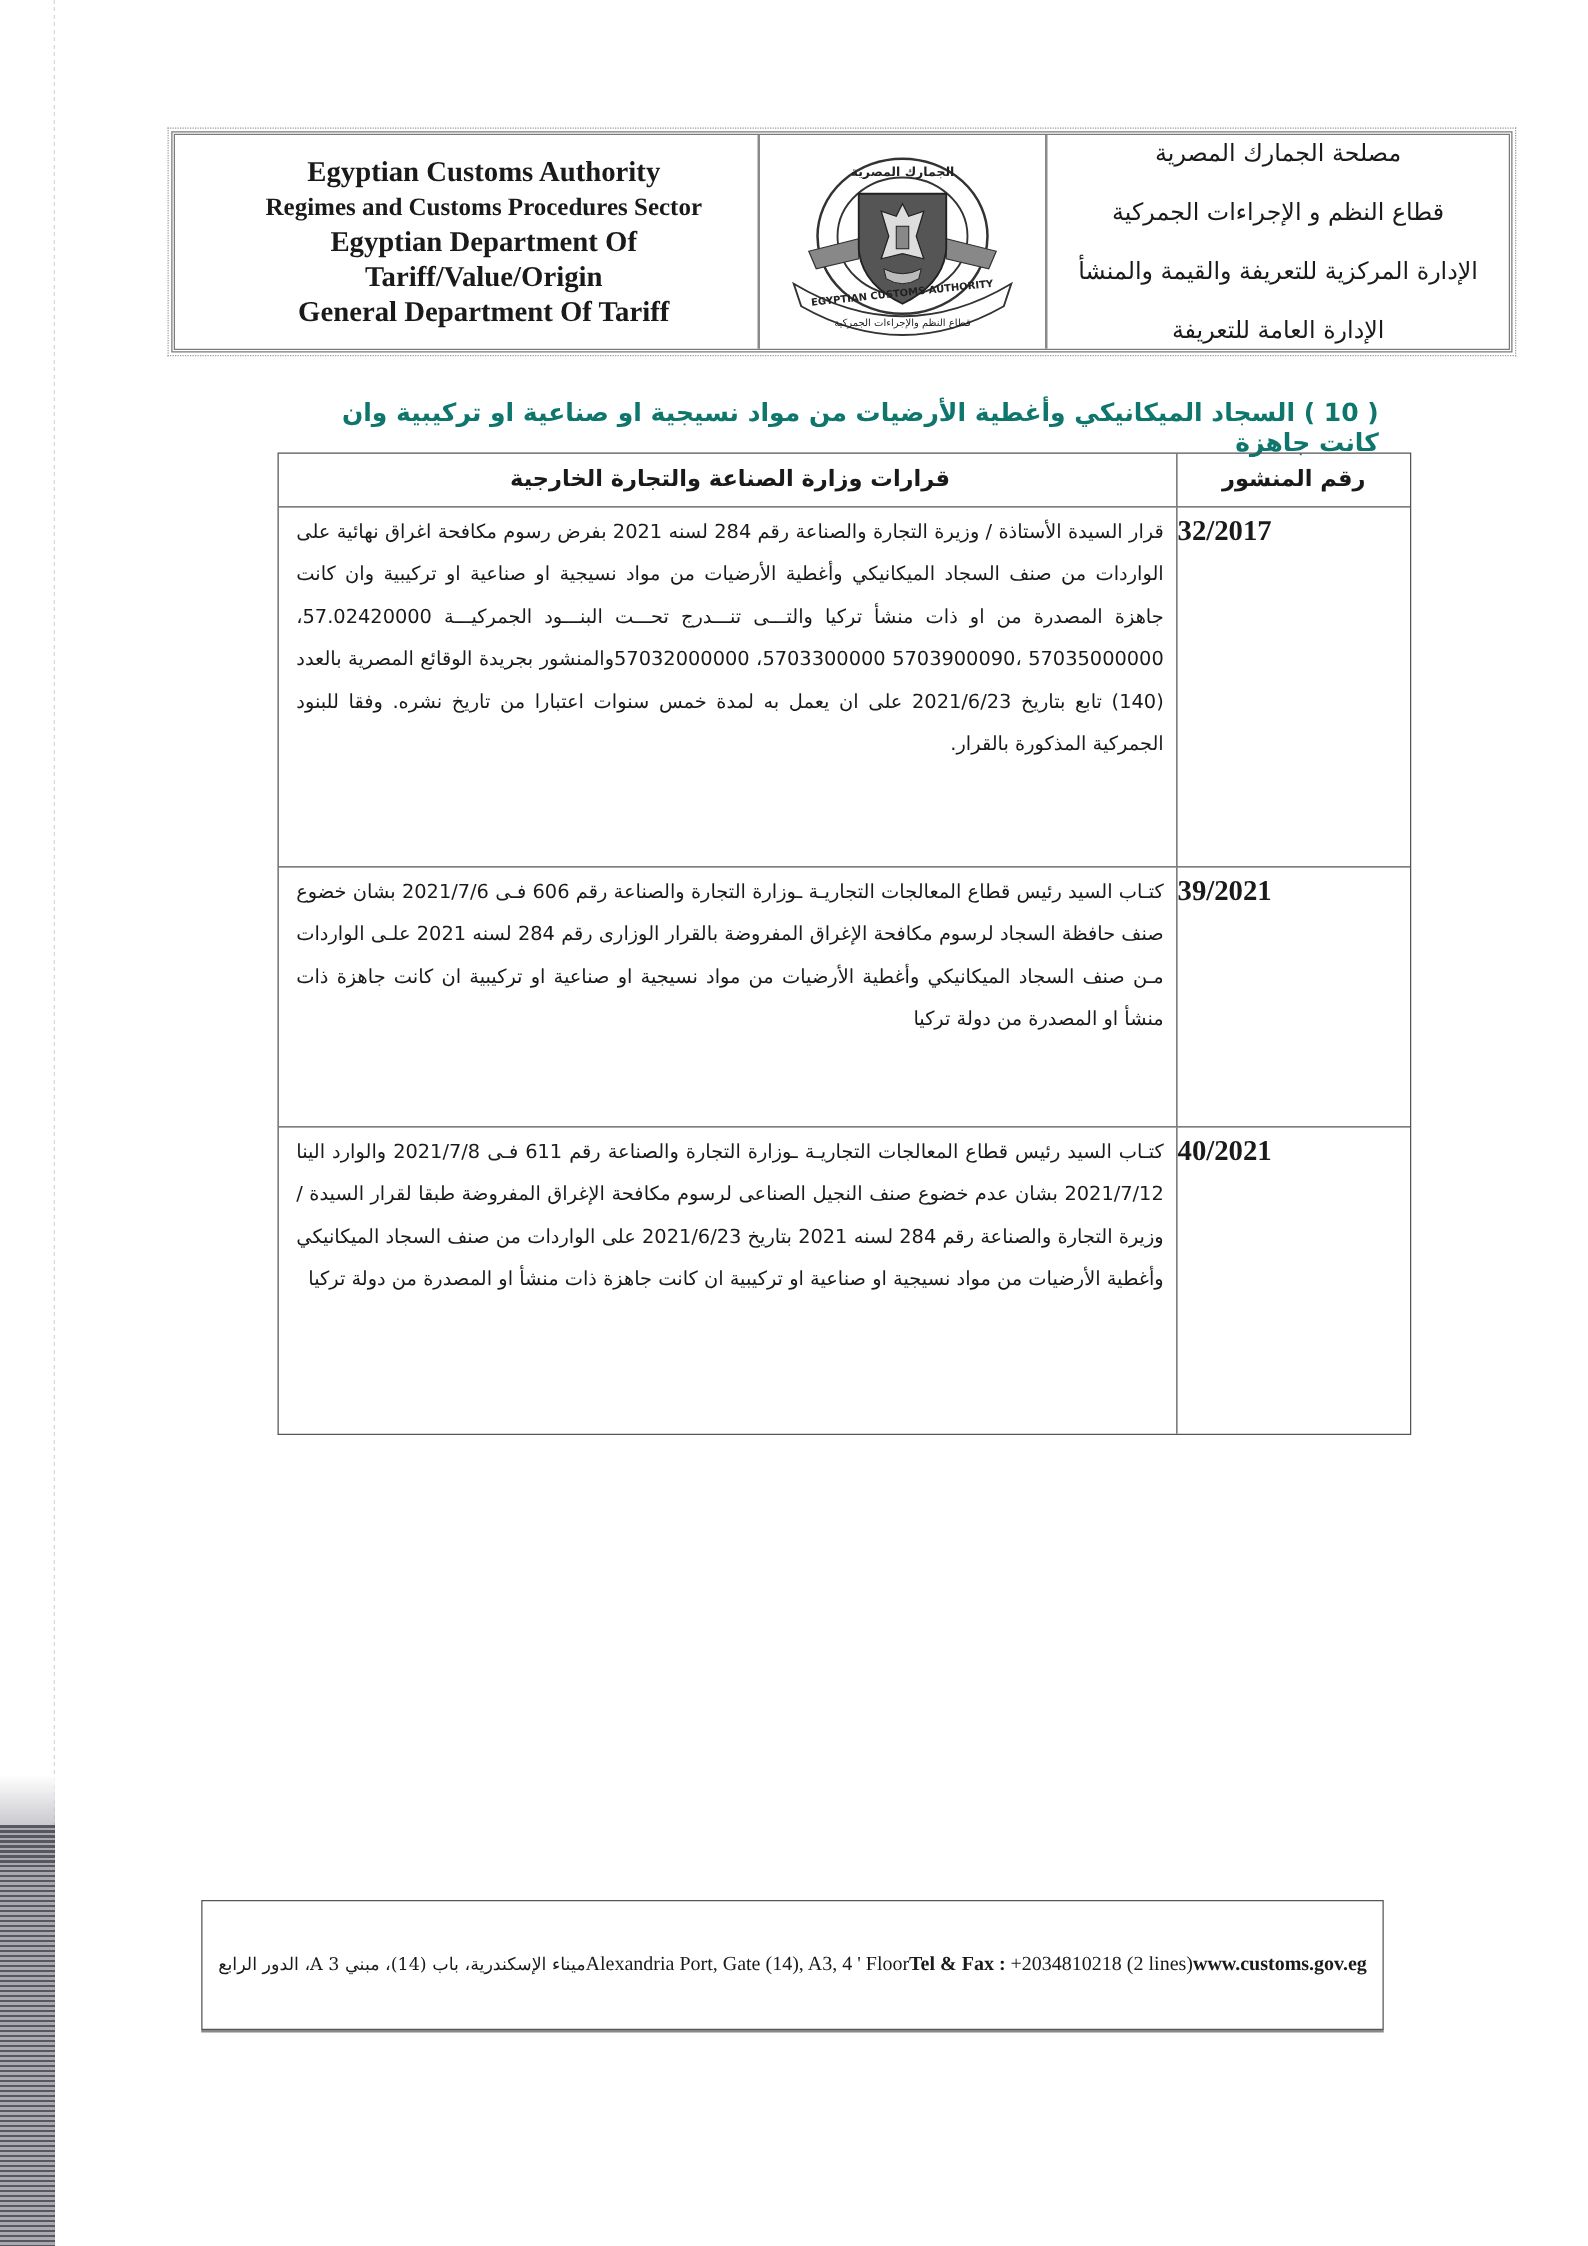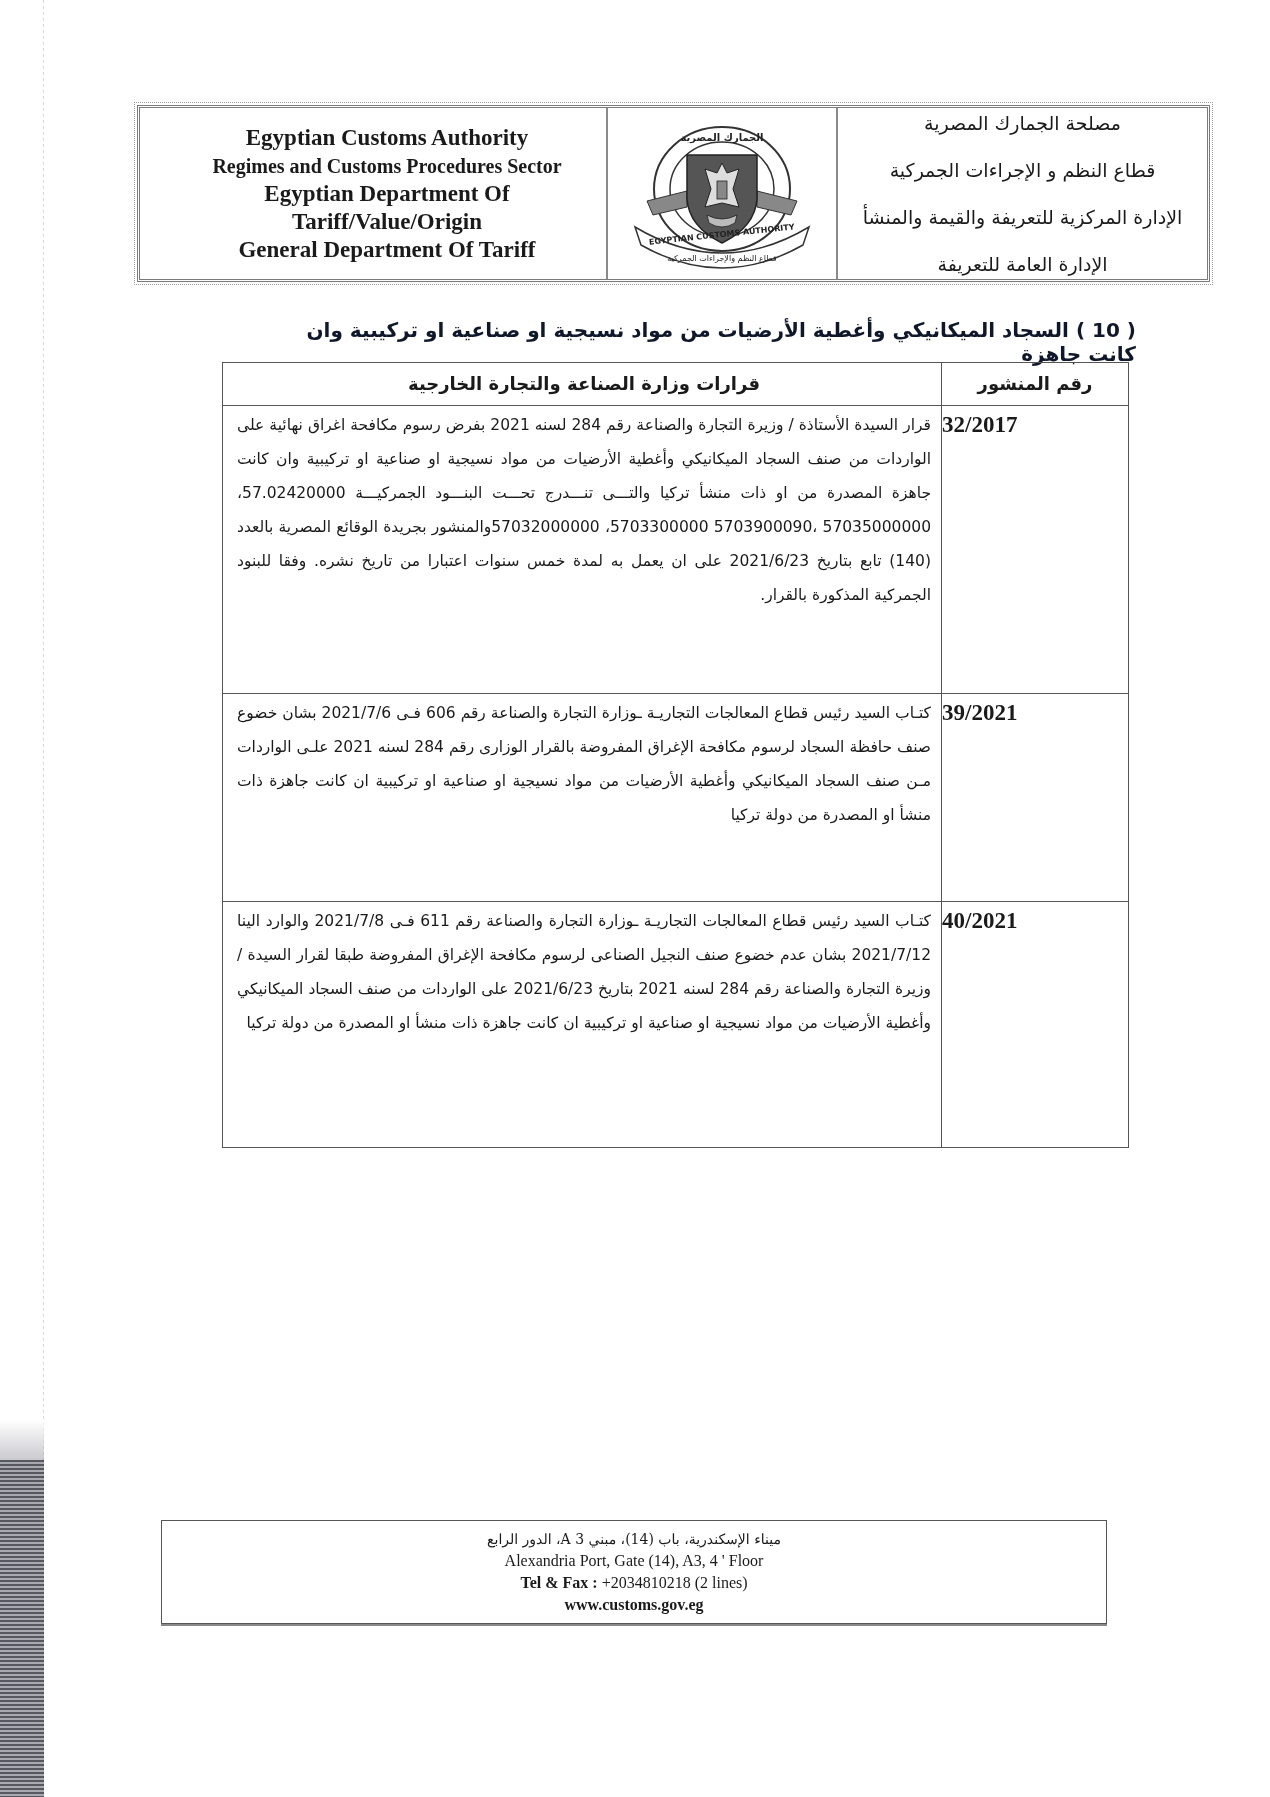--- a/index.html
+++ b/index.html
@@ -48,24 +48,24 @@
   }
   .header .ar {
     flex: 1; direction: rtl;
     display: flex; flex-direction: column; justify-content: space-between; align-items: center;
     font-family: "DejaVu Sans", sans-serif; font-size: 19px; text-align: center;
   }
   .header .ar div { line-height: 30px; }
 
   
   .doc-title {
-    position: absolute; left: 256px; top: 318px; width: 880px;
+    position: absolute; left: 223px; top: 318px; width: 880px;
     direction: rtl; text-align: right;
     font-family: "DejaVu Sans", sans-serif; font-weight: bold; font-size: 20px;
-    color: #0f172a;
+    color: #0f766e;
   }
 
   
   .tbl {
     position: absolute; left: 222px; top: 362px; width: 907px;
     border: 1.5px solid #555; box-sizing: border-box;
     direction: rtl;
   }
   .row { display: flex; border-bottom: 1.5px solid #555; }
   .row:last-child { border-bottom: none; }
@@ -91,21 +91,21 @@
   .r1 { height: 287px; }
   .r2 { height: 207px; }
   .r3 { height: 245px; }
   .c-text p { margin: 0; padding-top: 2px; }
 
   
   .footer {
     position: absolute; left: 161px; top: 1520px; width: 946px; height: 104px;
     border: 1.5px solid #555; box-sizing: border-box;
     box-shadow: 0 2px 0 #888;
-    display: flex; flex-direction: column; align-items: center; justify-content: center;
+    display: flex; flex-direction: row; align-items: center; justify-content: center;
     font-family: "Liberation Serif", serif; text-align: center;
   }
   .footer div { line-height: 22px; font-size: 16px; }
   .footer .ar-addr { direction: rtl; font-family: "DejaVu Serif", serif; font-size: 14px; }
   .footer .tel b, .footer .web { font-weight: bold; }
 </style>
 </head>
 <body>
 
 <div class="margin-line"></div>

